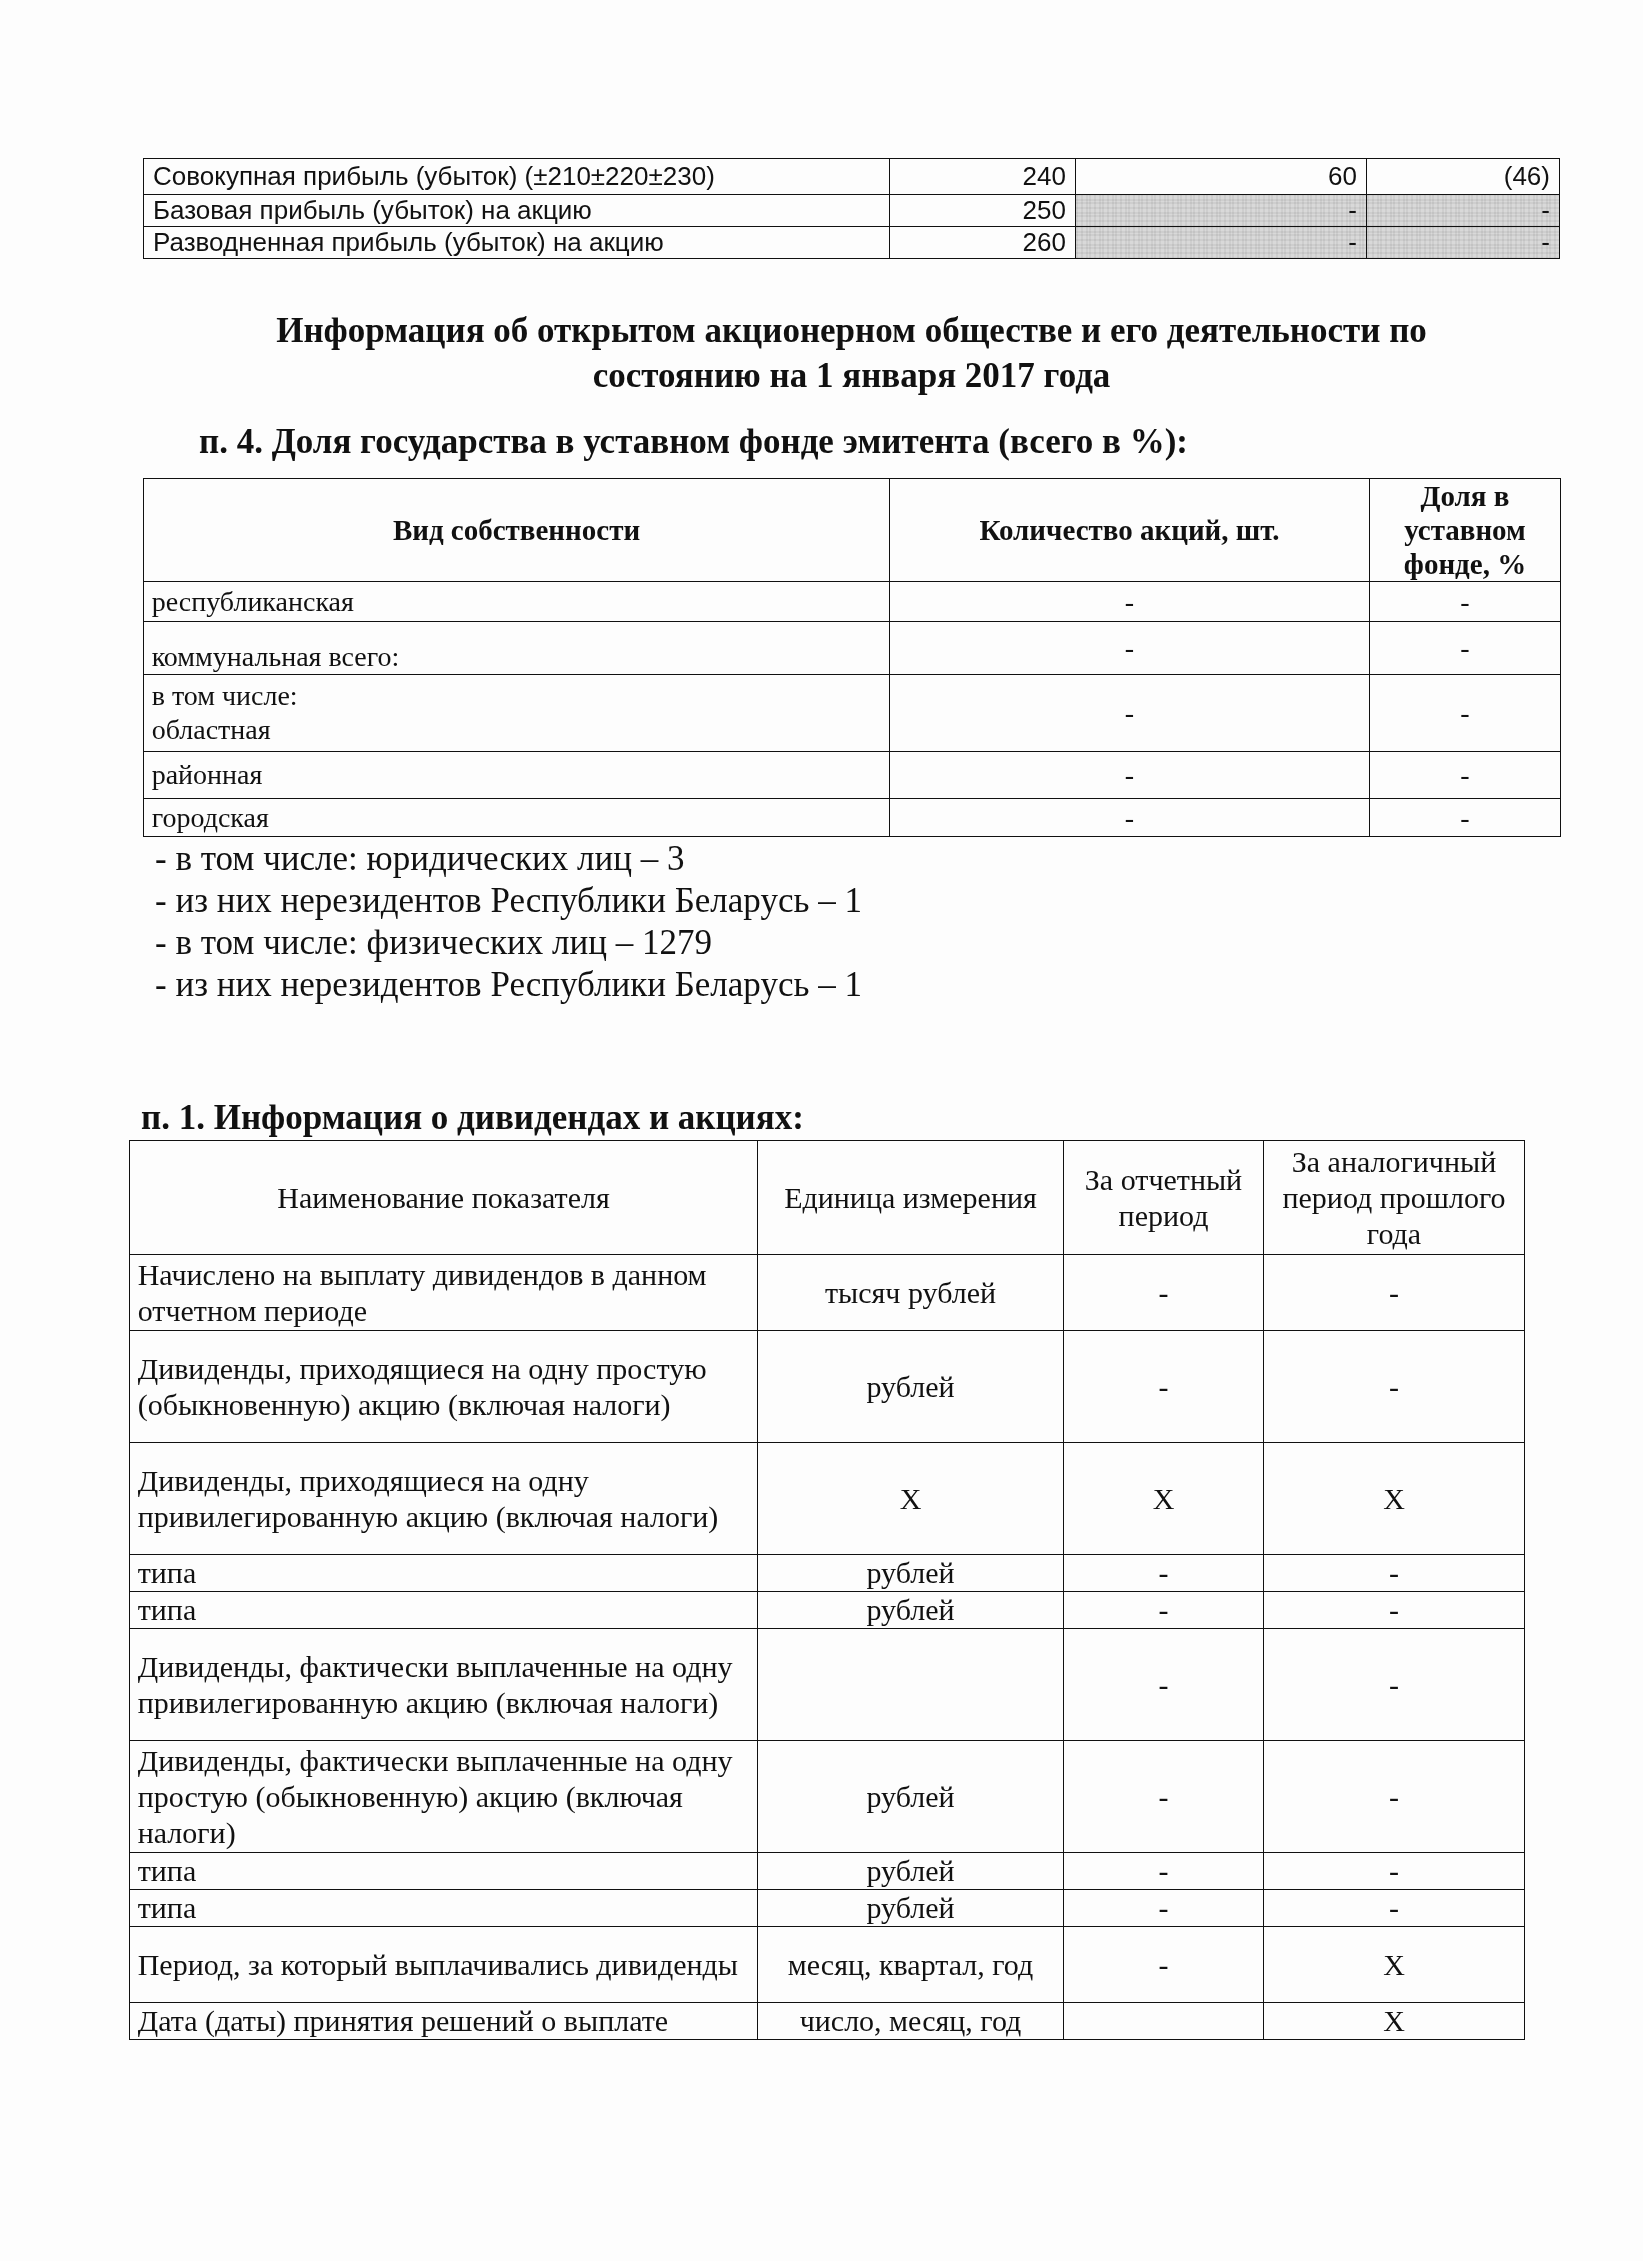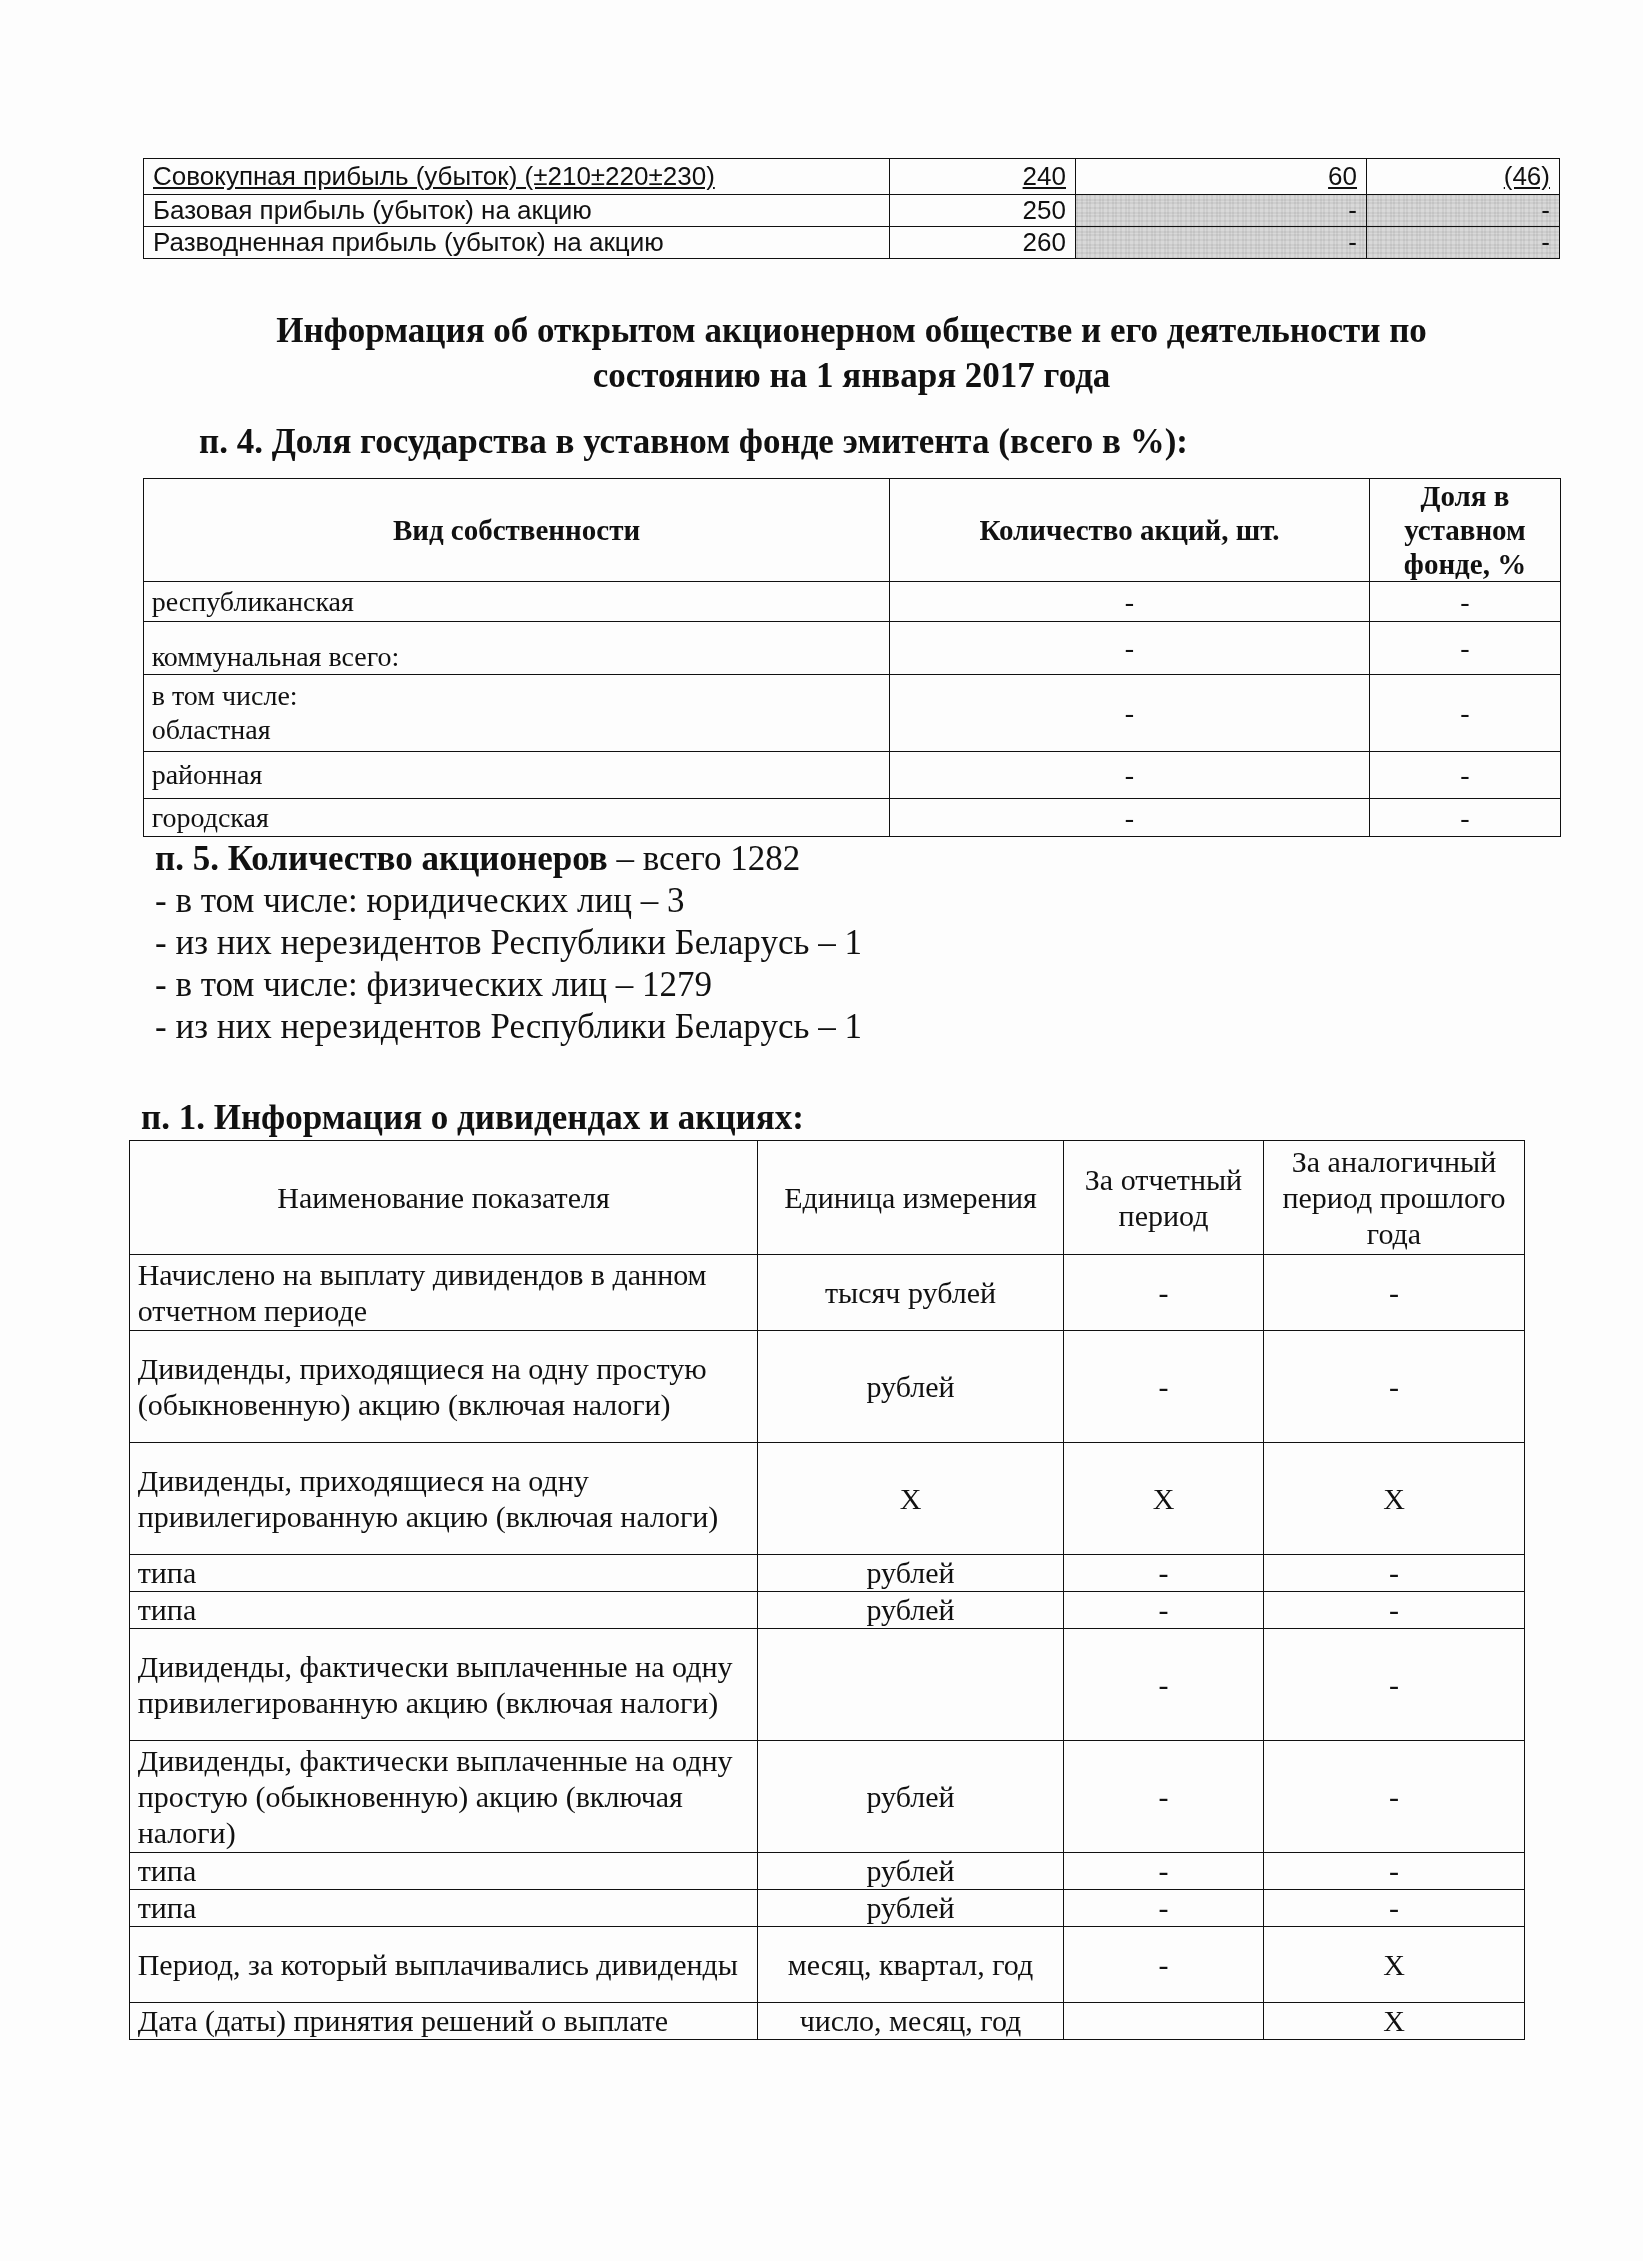--- a/index.html
+++ b/index.html
@@ -9,21 +9,21 @@
   }
   .abs { position: absolute; }
   table { border-collapse: collapse; position: absolute; table-layout: fixed; }
   td, th { border: 1.9px solid #111; padding: 0 7.7px; vertical-align: middle; }
 
   
   #fin { left: 143px; top: 158px; width: 1417px; font-size: 26px; font-family: "Liberation Sans", "DejaVu Sans", sans-serif; }
   #fin td { height: 31px; line-height: 31px; padding: 0 9px; }
   #fin td.num { text-align: right; }
   #fin td.code { text-align: right; }
-  #fin tr:first-child td { height: 35px; text-decoration: underline; }
+  #fin tr:first-child td { height: 35px; }
   .hatched {
     background-color: #d9d9d9;
     background-image: repeating-linear-gradient(0deg, rgba(0,0,0,0.10) 0px, rgba(0,0,0,0.10) 0.6px, transparent 0.6px, transparent 2.6px),
                       repeating-linear-gradient(90deg, rgba(0,0,0,0.10) 0px, rgba(0,0,0,0.10) 0.6px, transparent 0.6px, transparent 2.6px);
   }
 
   
   #title { left: 143px; width: 1417px; top: 308px; text-align: center; font-weight: bold; font-size: 35px; line-height: 45px; }
 
   
@@ -131,23 +131,20 @@
   </tr>
   <tr class="r5">
     <td>городская</td>
     <td class="c">-</td>
     <td class="c">-</td>
   </tr>
 </tbody>
   </table>
 
 <div id="p5" class="abs">
-  <div>
-    <span class="bold">п. 5. Количество акционеров</span><span> – всего 1282</span>
-  </div>
   <div>- в том числе: юридических лиц – 3</div>
   <div>- из них нерезидентов Республики Беларусь – 1</div>
   <div>- в том числе: физических лиц – 1279</div>
   <div>- из них нерезидентов Республики Беларусь – 1</div>
 </div>
 
 <div id="p6-head" class="abs sect" style="left:141px;">п. 1. Информация о дивидендах и акциях:</div>
 
 <table id="div">
   <colgroup>

